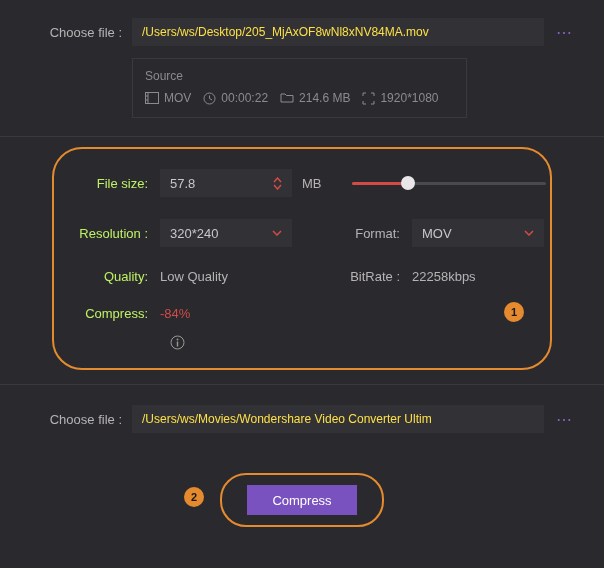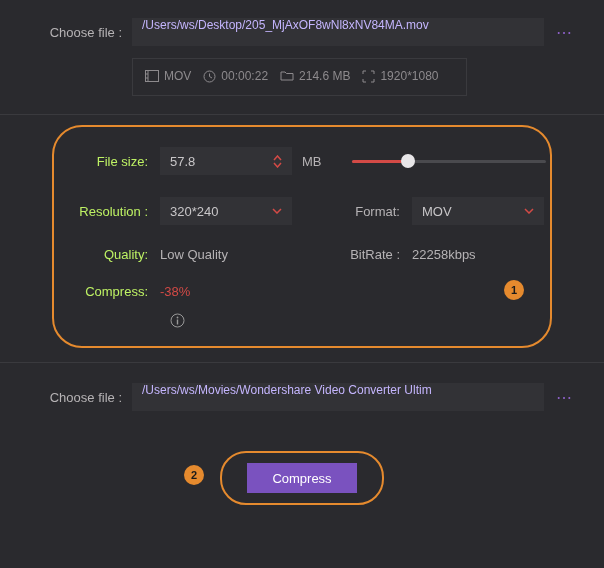--- a/index.html
+++ b/index.html
@@ -29,23 +29,23 @@
   color: #d8d5d8; font-size: 13px; font-weight: 400;
 }
 .content { padding: 18px 30px 0 30px; }
 .row { display: flex; align-items: center; margin-bottom: 12px; }
 .label {
   width: 92px; text-align: right; color: #b6b3b5;
   font-size: 13px; margin-right: 10px;
 }
 .path-input {
   flex: 1; height: 28px; background: #323236; border: none;
-  color: #c4b5fd; padding: 0 10px; font-size: 12px;
+  color: #fde047; padding: 0 10px; font-size: 12px;
   overflow: hidden; white-space: nowrap; text-overflow: ellipsis;
-  display: flex; 
+  display: flex; align-items: center;
 }
 .dots { color: #8a5fc4; font-size: 16px; margin-left: 12px; letter-spacing: 2px; cursor: pointer; }
 .source-box {
   margin-left: 102px; width: 335px; border: 1px solid #3a3a3e;
   padding: 10px 12px 12px 12px; color: #8d8a8d;
 }
 .source-title { font-size: 12px; color: #8d8a8d; margin-bottom: 8px; }
 .source-meta { display: flex; align-items: center; gap: 12px; font-size: 12px; }
 .meta { display: inline-flex; align-items: center; gap: 5px; }
 .icon { display: inline-flex; align-items: center; justify-content: center; }
@@ -106,20 +106,21 @@
 
     <div class="row">
       <div class="label">Choose file :</div>
       <div class="path-input">
         <span>/Users/ws/Desktop/205_MjAxOF8wNl8xNV84MA.mov</span>
       </div>
       <span class="dots">⋯</span>
     </div>
 
     <div class="source-box">
+      <div class="source-title">Source</div>
       <div class="source-meta">
         <span class="meta">
           <span class="icon">
             <svg width="14" height="12" viewBox="0 0 14 12">
                 <rect x="0.5" y="0.5" width="13" height="11" fill="none" stroke="#8d8a8d"></rect>
                 <line x1="3" y1="0.5" x2="3" y2="11.5" stroke="#8d8a8d"></line>
                 <line x1="0.5" y1="4" x2="3" y2="4" stroke="#8d8a8d"></line>
                 <line x1="0.5" y1="8" x2="3" y2="8" stroke="#8d8a8d"></line>
               </svg>
           </span>
@@ -208,21 +209,21 @@
           <div class="slabel">Quality:</div>
           <div class="static-val" style="width:132px">Low Quality</div>
           <div class="col2">
             <div class="slabel2">BitRate :</div>
             <div class="static-val">22258kbps</div>
           </div>
         </div>
 
         <div class="srow" style="margin-bottom:14px">
           <div class="slabel">Compress:</div>
-          <div class="compress-pct">-38%</div>
+          <div class="compress-pct">-84%</div>
         </div>
 
         <div class="srow" style="margin-bottom:0">
           <div class="slabel"></div>
           <span class="info-icon icon">
             <svg width="15" height="15" viewBox="0 0 15 15">
                 <circle cx="7.5" cy="7.5" r="6.5" fill="none" stroke="#999"></circle>
                 <circle cx="7.5" cy="4.5" r="0.9" fill="#999"></circle>
                 <rect x="6.8" y="6.5" width="1.4" height="5" fill="#999"></rect>
               </svg>

